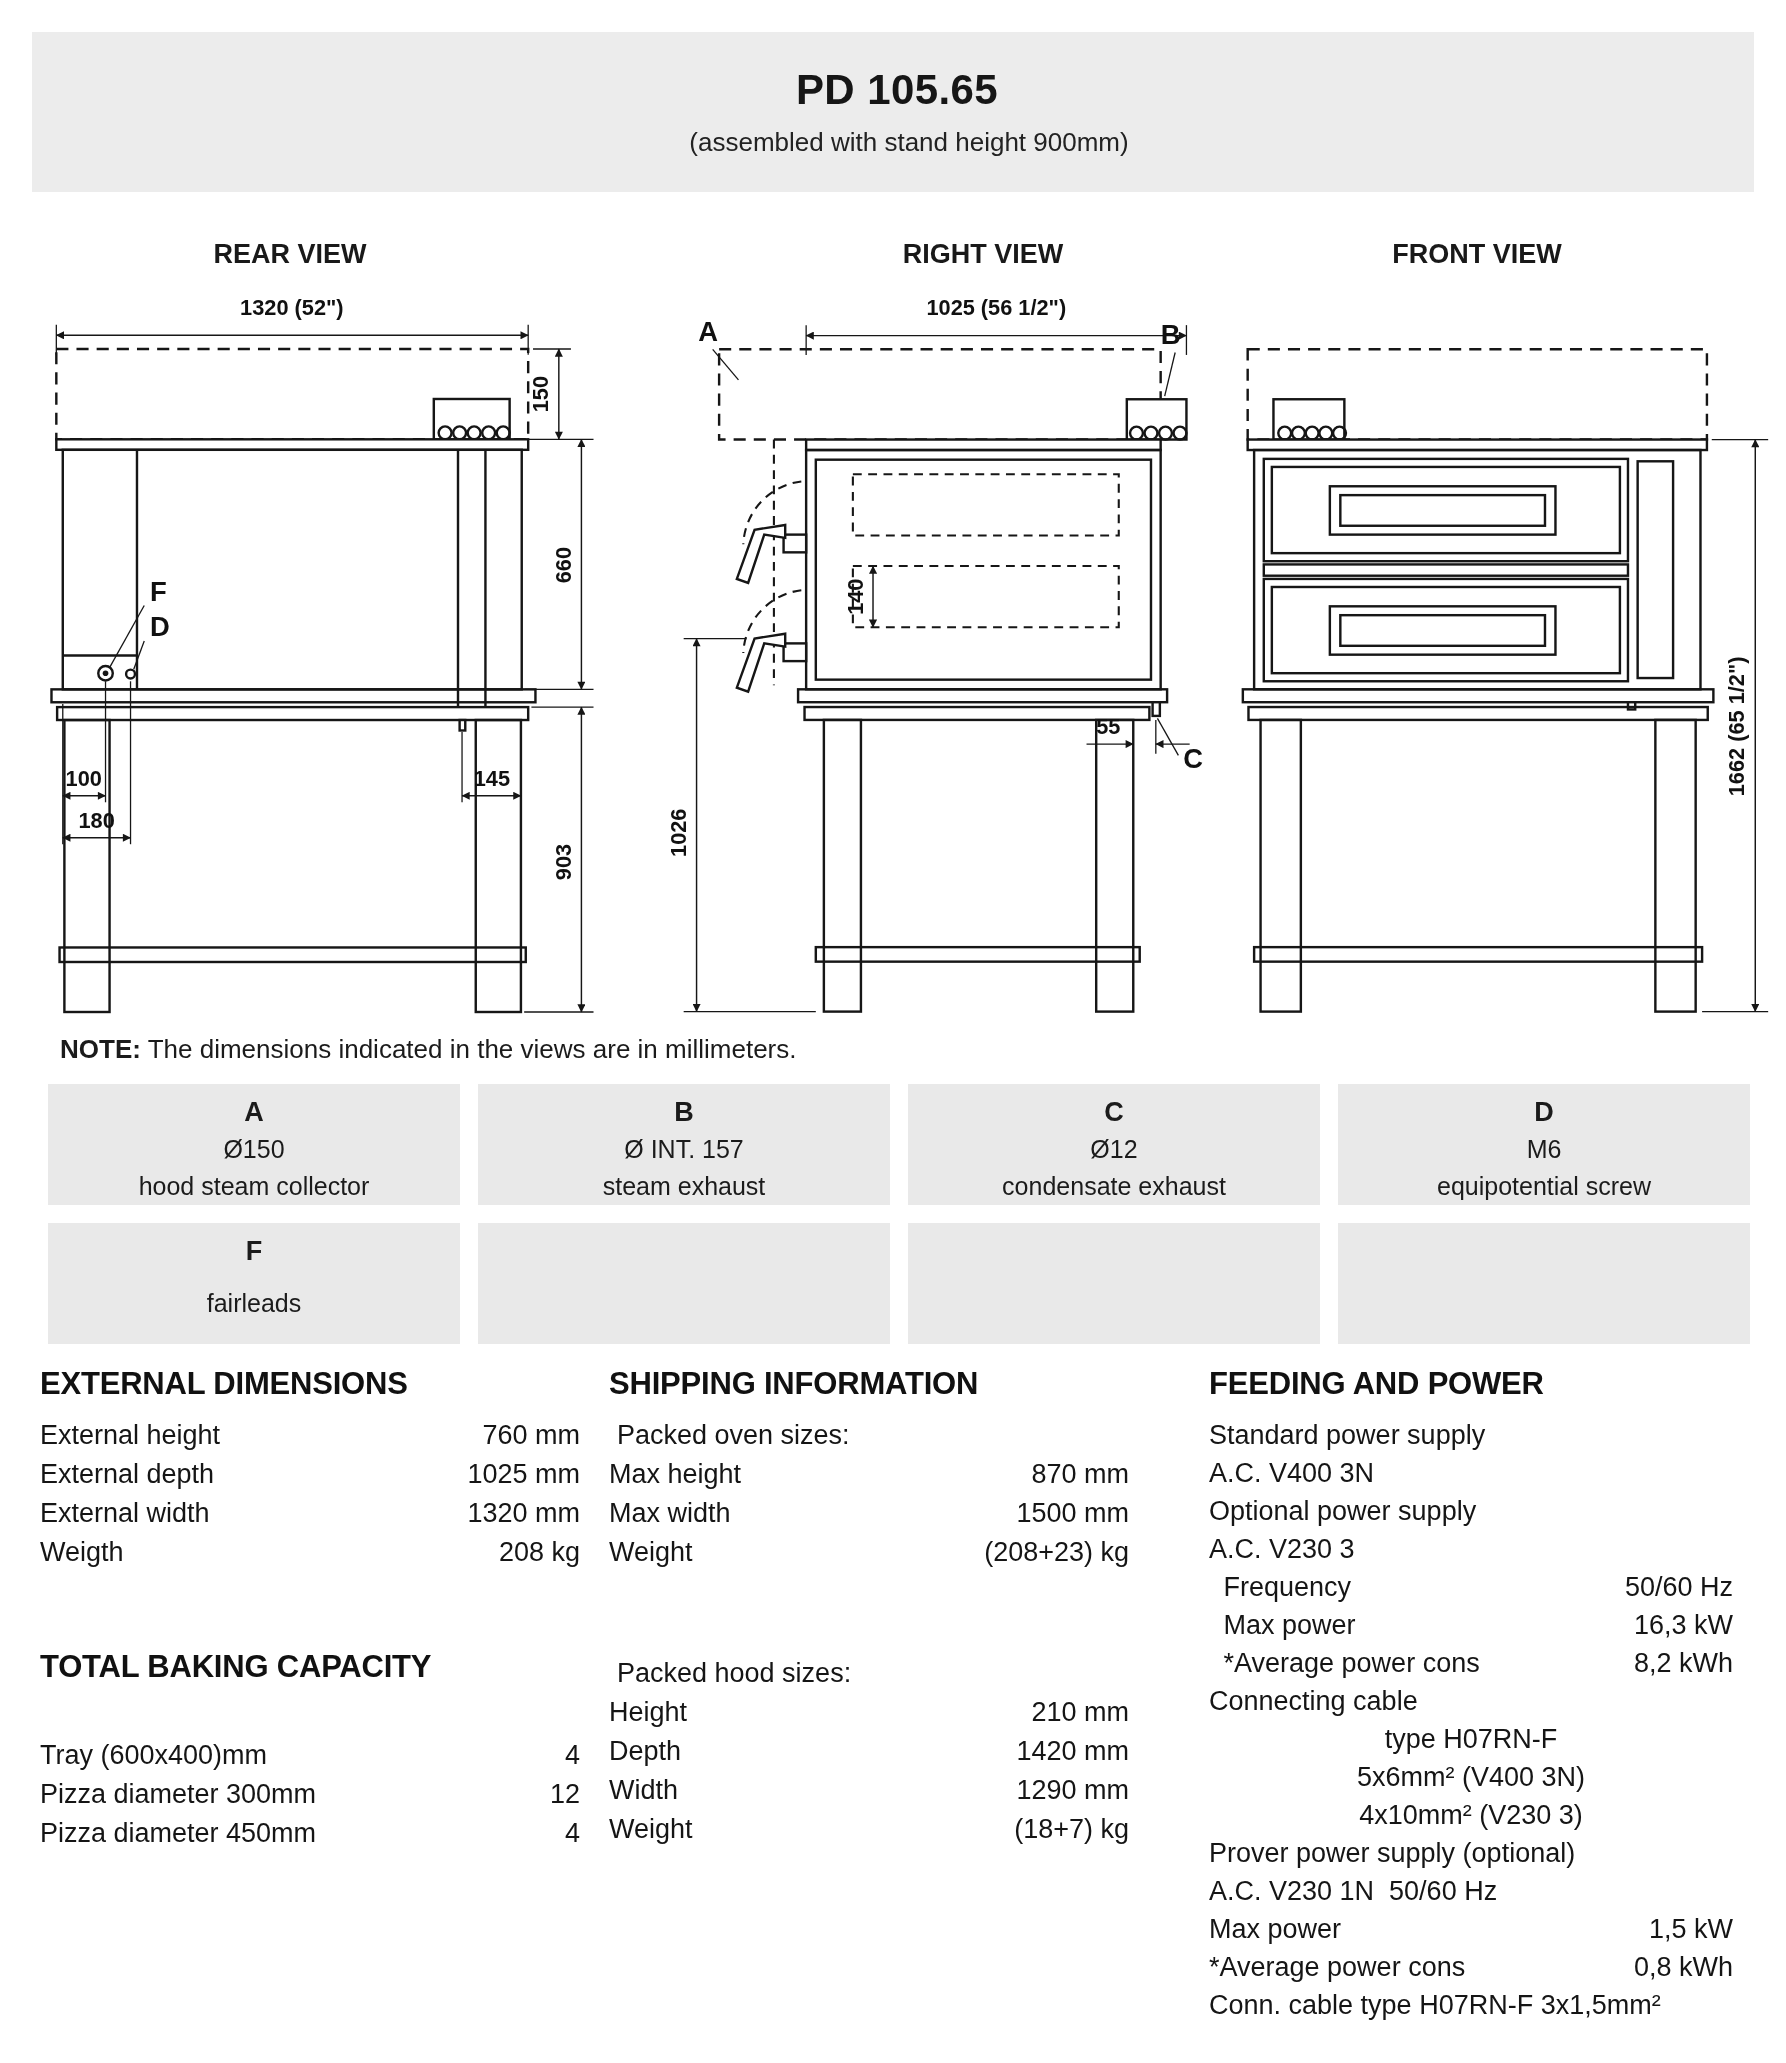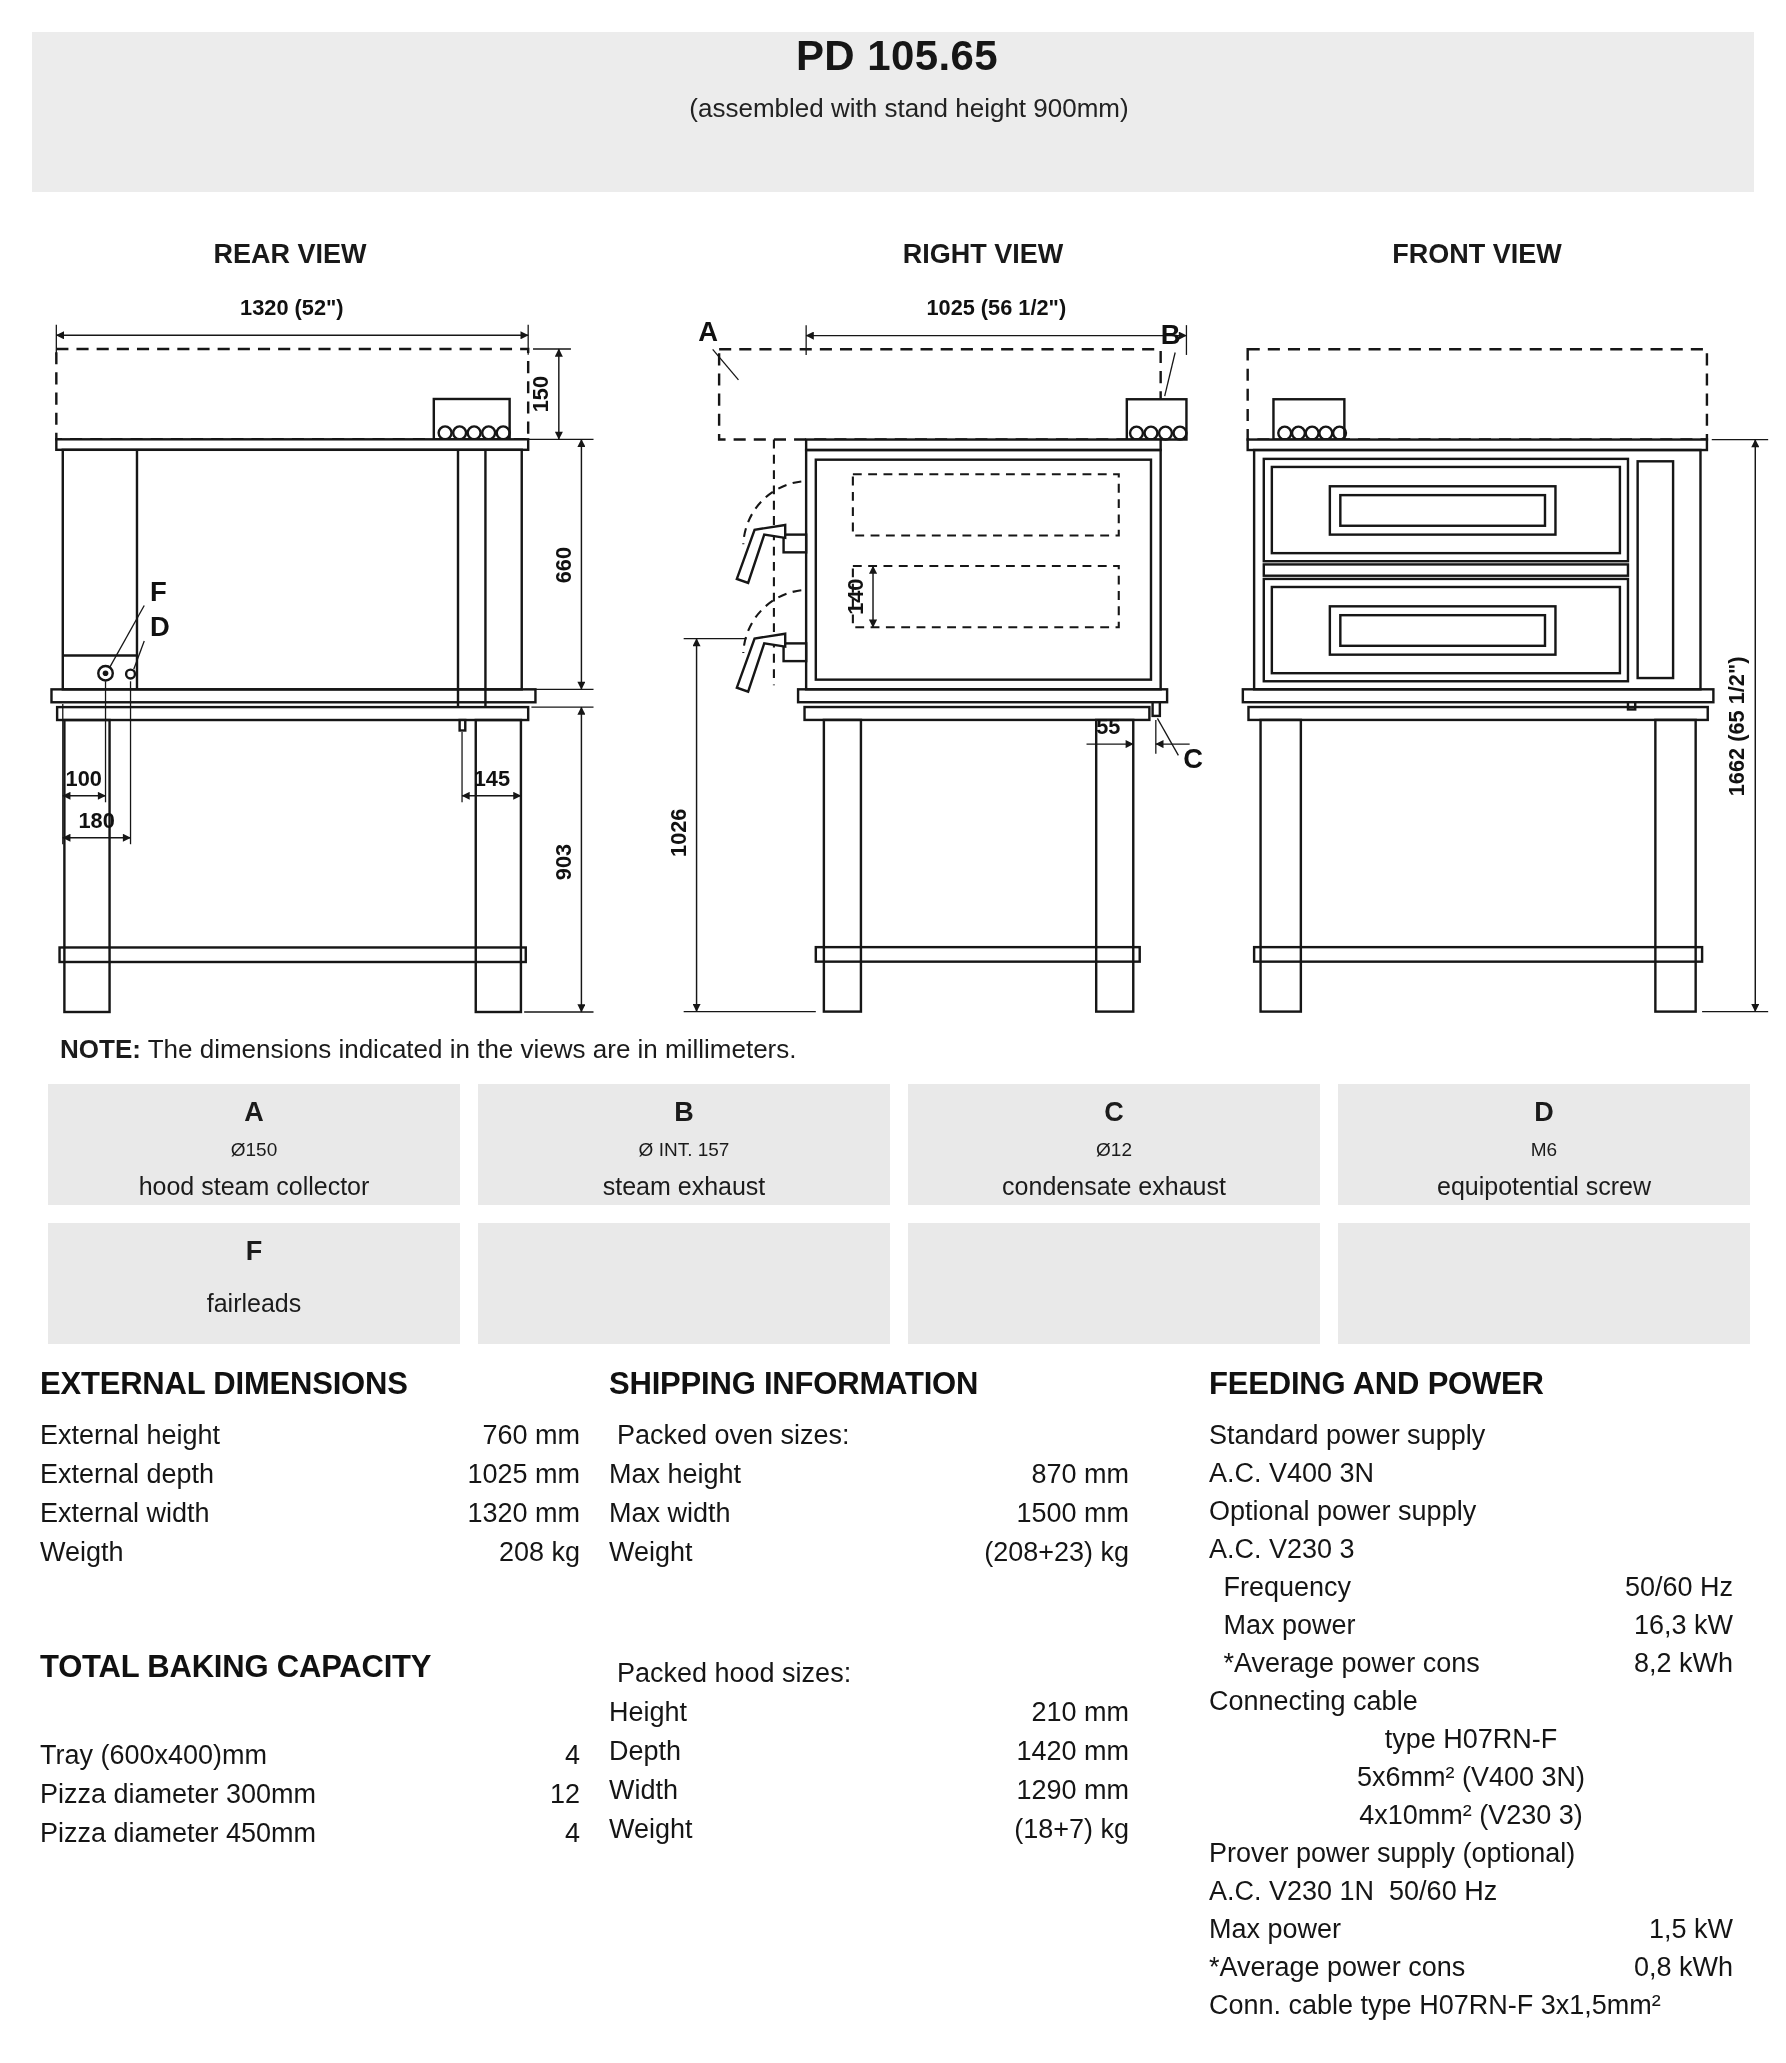--- a/index.html
+++ b/index.html
@@ -1,21 +1,21 @@
 <!DOCTYPE html>
 <html style="font-size:13px"><head>
 <meta charset="utf-8">
 <style>
   html,body{margin:0;padding:0;background:#fff;}
   body{width:1786px;height:2064px;position:relative;font-family:"Liberation Sans",sans-serif;color:#1b1b1b;overflow:hidden;}
   .page{position:absolute;inset:0;background:#ffffff;}
 
   
   .hdr{position:absolute;left:32px;top:32px;width:1722px;height:160px;background:#ececec;text-align:center;}
-  .hdr-title{font-size:42px;font-weight:700;letter-spacing:0.4px;color:#161616;padding-left:8px;}
+  .hdr-title{margin-top:34px;font-size:42px;font-weight:700;letter-spacing:0.4px;color:#161616;padding-left:8px;}
   .hdr-sub{margin-top:13px;font-size:26px;color:#222;padding-left:32px;}
 
   
   .view-title{position:absolute;top:239px;width:322px;text-align:center;font-size:27px;font-weight:700;color:#191919;}
 
   
   svg{position:absolute;overflow:visible;}
   .obj{fill:none;stroke:#161616;stroke-width:3;}
   .objf{fill:#ffffff;stroke:#161616;stroke-width:3;}
   .dash{fill:none;stroke:#161616;stroke-width:3;stroke-dasharray:15 10;}
@@ -26,21 +26,21 @@
   .sv-letter{font:700 34px "Liberation Sans",sans-serif;fill:#111;}
 
   
   .note{position:absolute;left:60px;top:1034px;font-size:26px;color:#1b1b1b;}
   .note b{font-weight:700;}
 
   
   .legend{position:absolute;left:48px;top:1084px;width:1702px;display:grid;grid-template-columns:repeat(4,1fr);grid-template-rows:121px 121px;gap:18px;}
   .lg-cell{background:#e9e9e9;display:flex;flex-direction:column;align-items:center;padding-top:9.7px;box-sizing:border-box;}
   .lg-letter{font-size:27px;font-weight:700;line-height:37px;}
-  .lg-value{font-size:19px;line-height:37px;}
+  .lg-value{font-size:25px;line-height:37px;}
   .lg-desc{font-size:25px;line-height:37px;}
   .lg-desc.bottom{margin-top:auto;padding-bottom:22px;}
 
   
   .sec-title{position:absolute;font-size:31px;font-weight:700;color:#111;letter-spacing:-0.2px;}
   .rows{position:absolute;}
   .s-row{display:flex;justify-content:space-between;height:39px;line-height:39px;font-size:27px;color:#151515;}
   .g-head{height:39px;line-height:39px;font-size:27px;color:#151515;padding-left:8px;}
   .p-row{display:flex;justify-content:space-between;height:38px;line-height:38px;font-size:27px;color:#151515;text-align:right;}
   .p-row.ind{padding-left:14.5px;}

